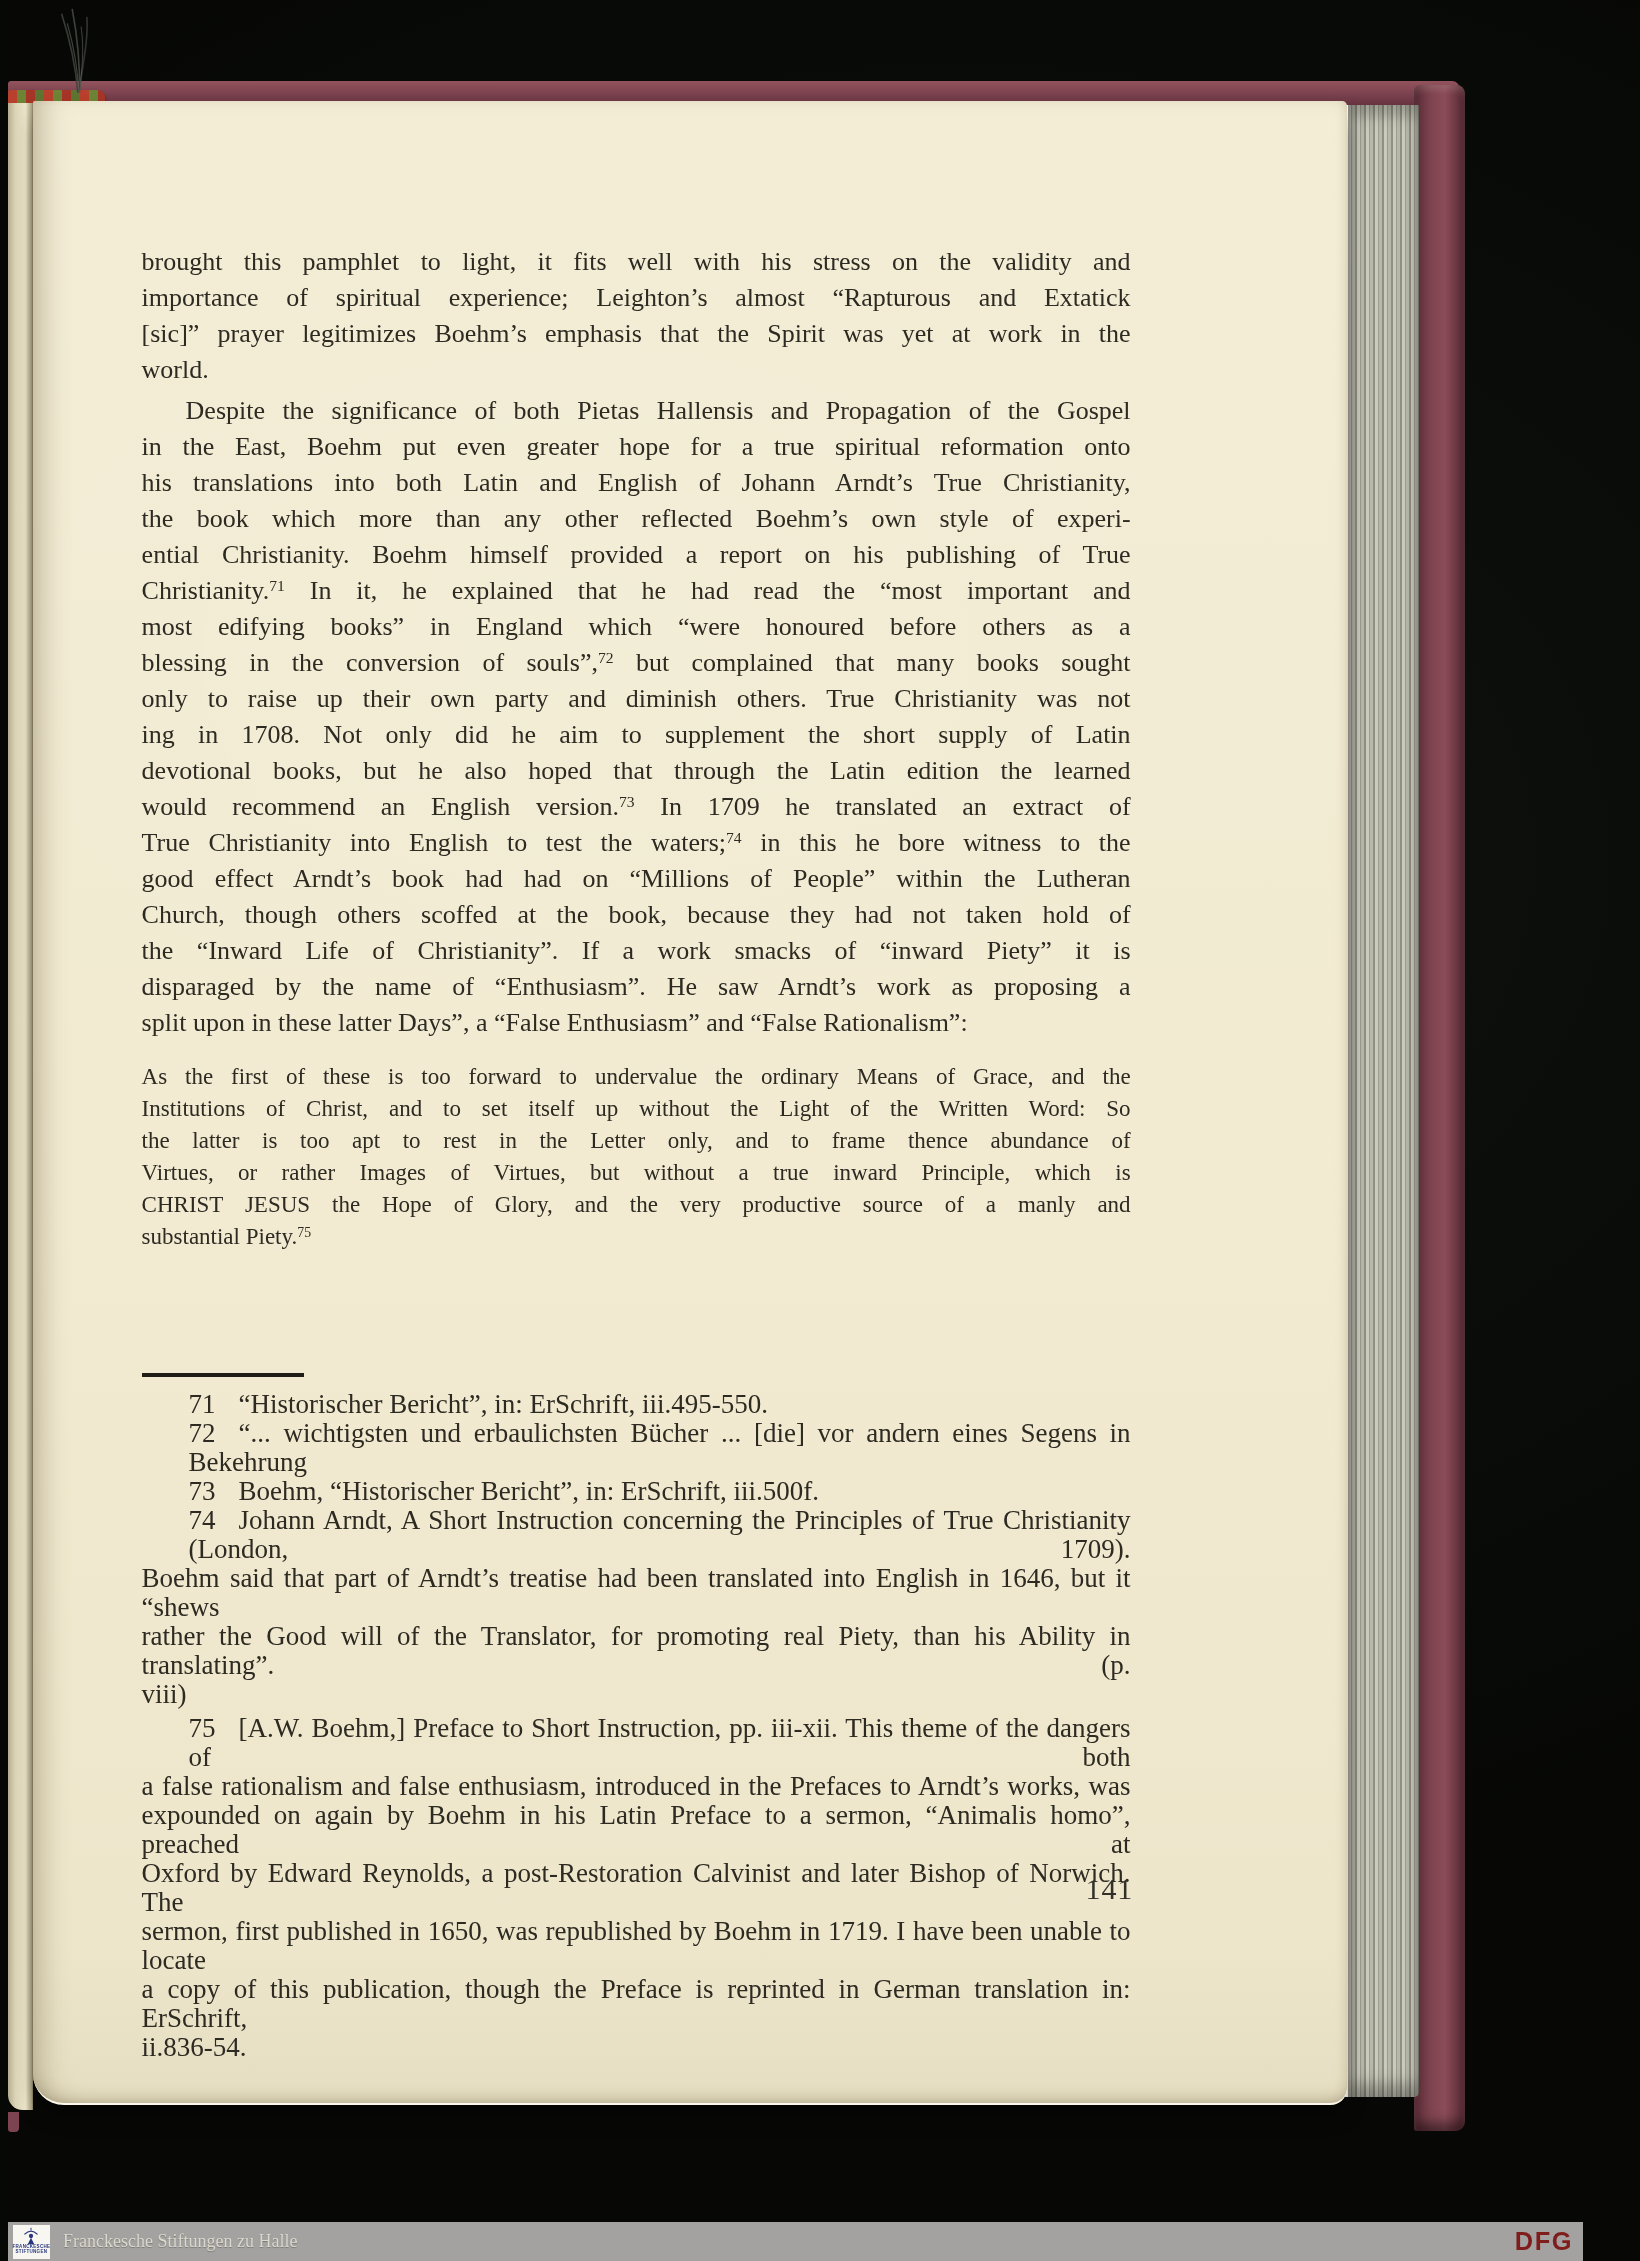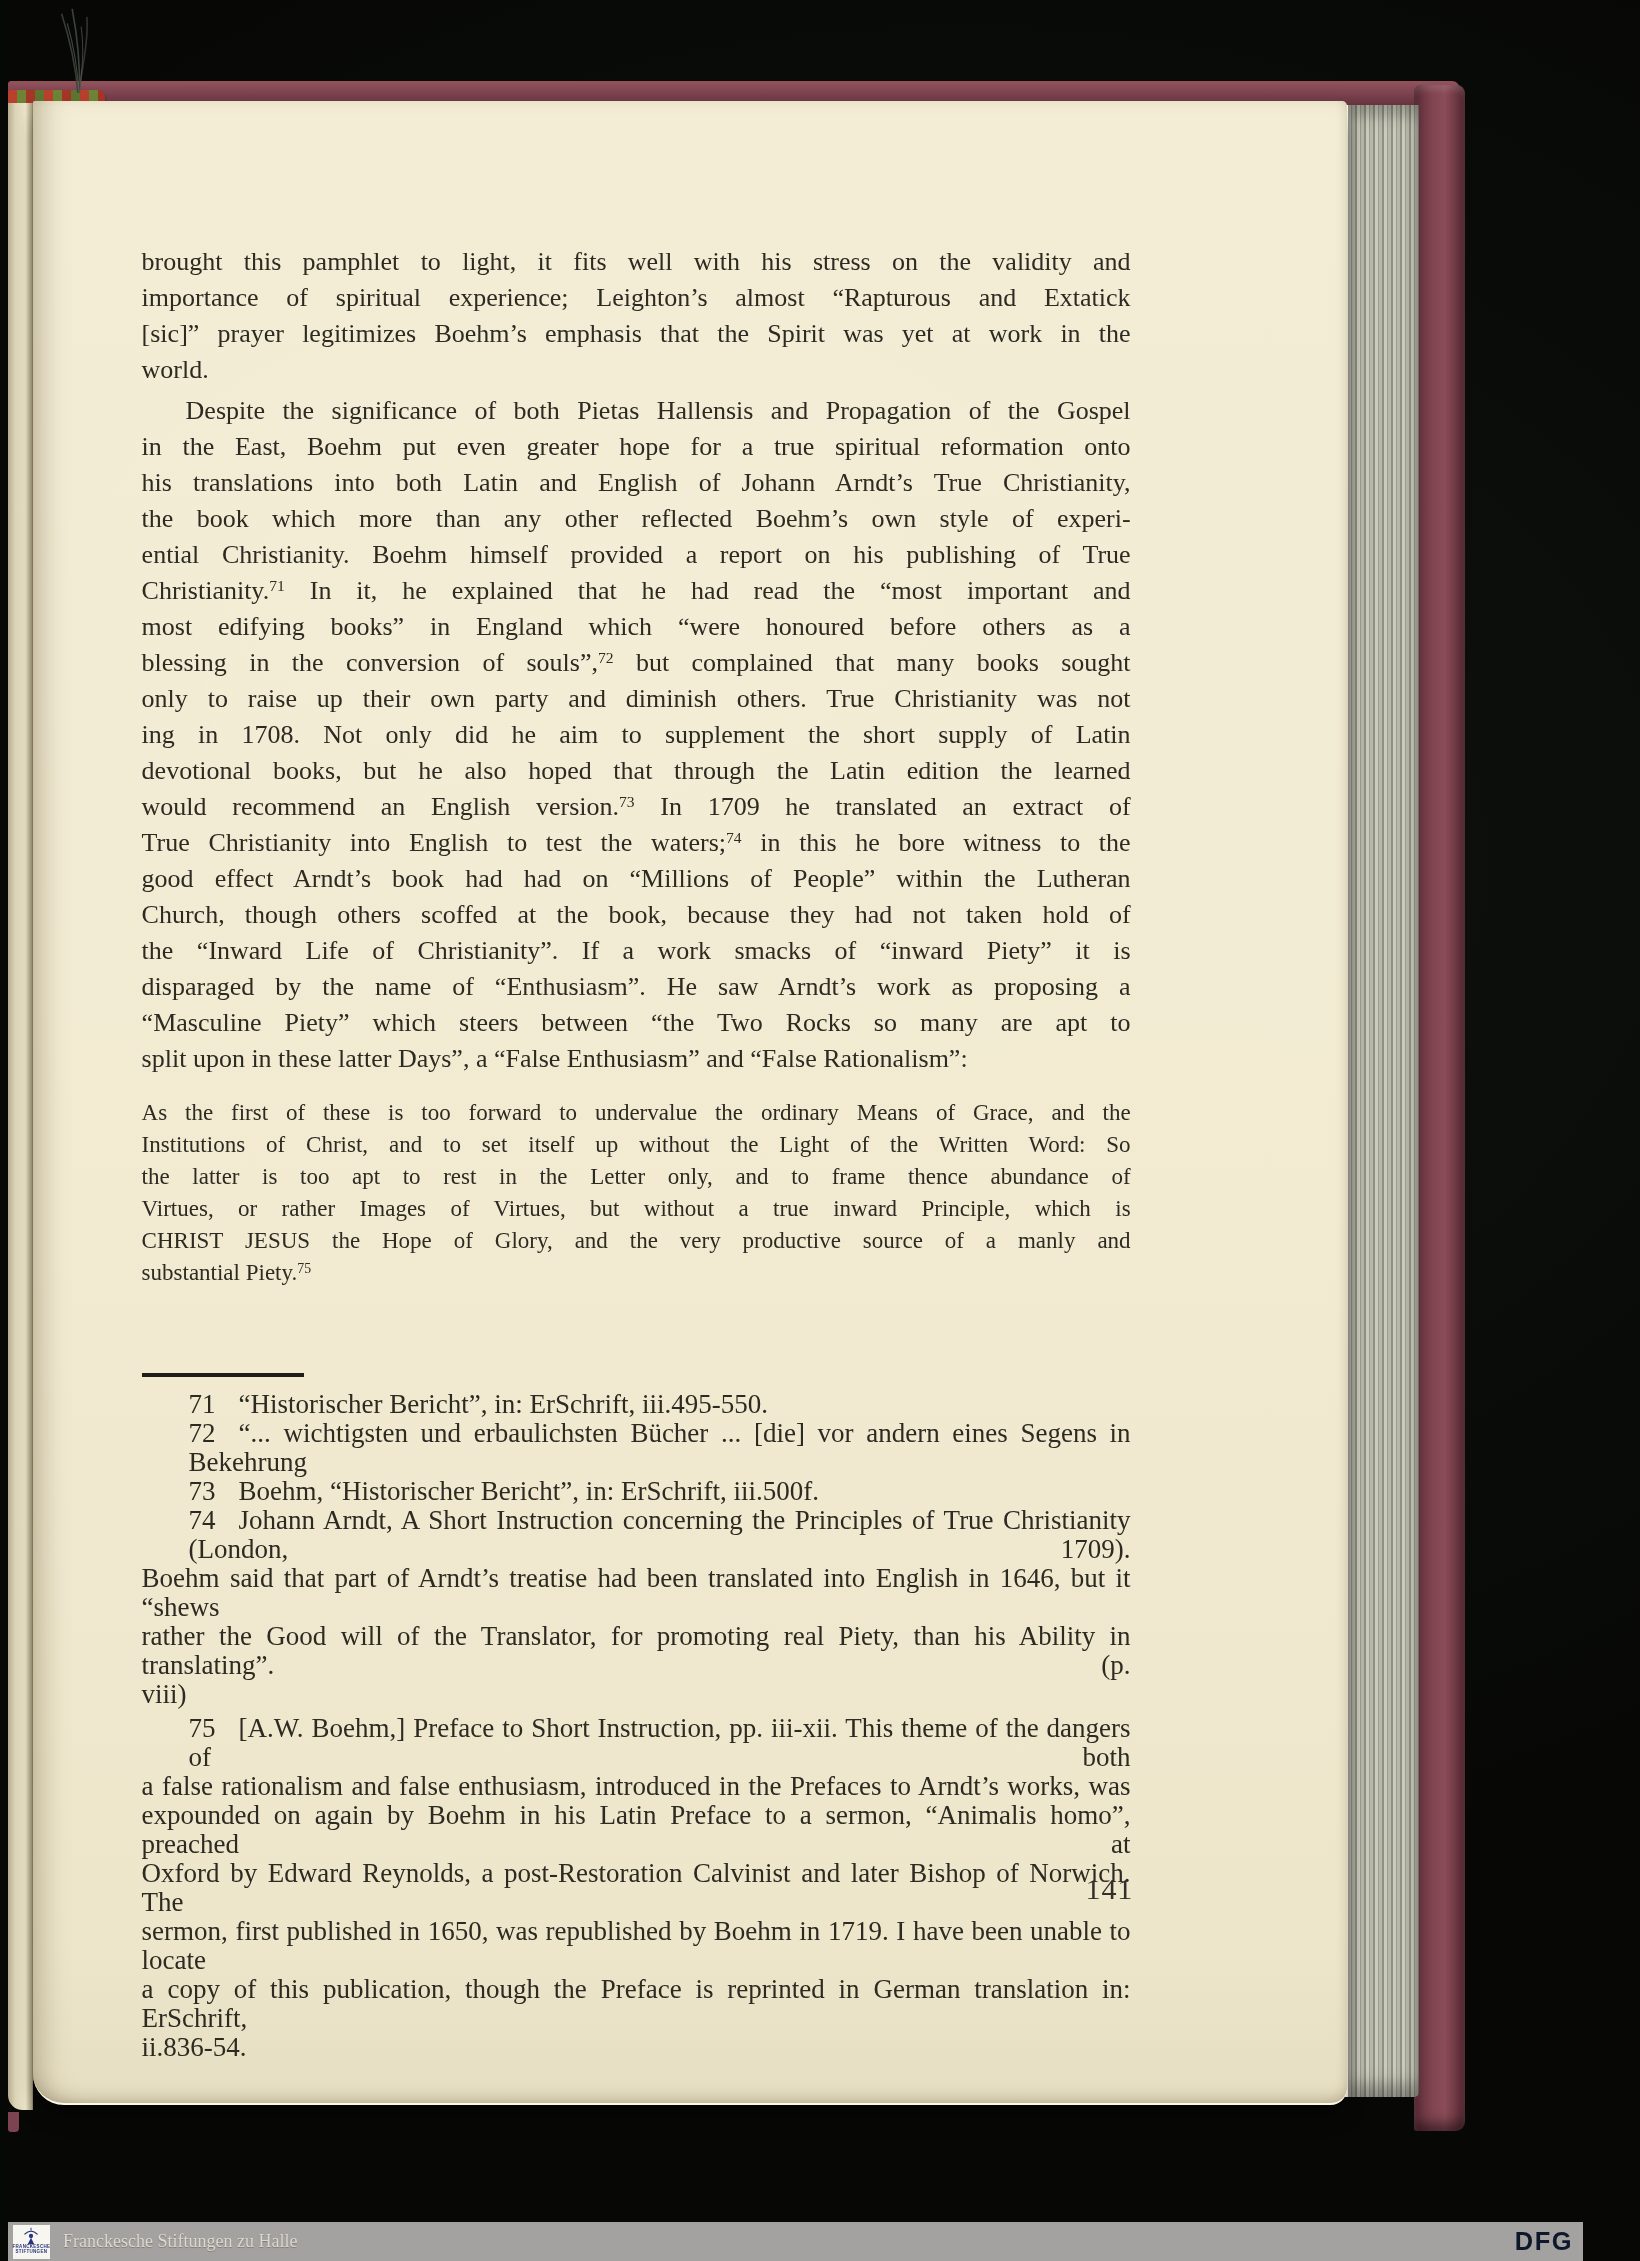--- a/index.html
+++ b/index.html
@@ -59,21 +59,21 @@
 
   
   .footer{position:absolute;left:0;top:2222px;width:1575px;height:39px;background:#a3a2a0;}
   .logo-box{position:absolute;left:4.9px;top:3.3px;width:37px;height:34px;background:#f7f6f1;
             display:flex;flex-direction:column;align-items:center;justify-content:flex-start;padding-top:1.6px;box-sizing:border-box;}
   .logo-txt{font-family:"Liberation Sans",sans-serif;font-size:4.5px;line-height:4.9px;color:#27357d;
             font-weight:bold;letter-spacing:0.3px;text-align:center;}
   .inst-name{position:absolute;left:55px;top:0;height:39px;display:flex;align-items:center;
              font-size:18px;color:#dcd8cc;text-shadow:0 0.8px 0.8px rgba(0,0,0,.25);}
   .dfg{position:absolute;right:9.8px;top:0;height:39px;display:flex;align-items:center;
-       font-family:"Liberation Sans",sans-serif;font-weight:bold;font-size:25.4px;letter-spacing:1.6px;color:#0f172a;}
+       font-family:"Liberation Sans",sans-serif;font-weight:bold;font-size:25.4px;letter-spacing:1.6px;color:#7f1d1d;}
 
   .tassel{position:absolute;left:43px;top:4.9px;z-index:5;}
 </style>
 </head>
 <body>
 
 <div class="stage">
 
   <div class="cover-top"></div>
   <div class="cover-right"></div>
@@ -110,21 +110,20 @@
           <div class="line"><span>blessing in the conversion of souls”,</span><span class="sup">72</span><span> but complained that many books sought</span></div>
           <div class="line"><span>only to raise up their own party and diminish others. </span><span class="it">True Christianity</span><span> was not</span></div>
           <div class="line"><span>ing in 1708. Not only did he aim to supplement the short supply of Latin</span></div>
           <div class="line"><span>devotional books, but he also hoped that through the Latin edition the learned</span></div>
           <div class="line"><span>would recommend an English version.</span><span class="sup">73</span><span> In 1709 he translated an extract of</span></div>
           <div class="line"><span class="it">True Christianity</span><span> into English to test the waters;</span><span class="sup">74</span><span> in this he bore witness to the</span></div>
           <div class="line"><span>good effect Arndt’s book had had on “Millions of People” within the Lutheran</span></div>
           <div class="line"><span>Church, though others scoffed at the book, because they had not taken hold of</span></div>
           <div class="line"><span>the “Inward Life of Christianity”. If a work smacks of “inward Piety” it is</span></div>
           <div class="line"><span>disparaged by the name of “Enthusiasm”. He saw Arndt’s work as proposing a</span></div>
-          <div class="line"><span>“Masculine Piety” which steers between “the Two Rocks so many are apt to</span></div>
           <div class="line nj"><span>split upon in these latter Days”, a “False Enthusiasm” and “False Rationalism”:</span></div>
         </div>
         <div class="tblock quote">
           <div class="line"><span>As the first of these is too forward to undervalue the ordinary Means of Grace, and the</span></div>
           <div class="line"><span>Institutions of Christ, and to set itself up without the Light of the Written Word: So</span></div>
           <div class="line"><span>the latter is too apt to rest in the Letter only, and to frame thence abundance of</span></div>
           <div class="line"><span>Virtues, or rather Images of Virtues, but without a true inward Principle, which is</span></div>
           <div class="line"><span>CHRIST JESUS the Hope of Glory, and the very productive source of a manly and</span></div>
           <div class="line nj"><span>substantial Piety.</span><span class="sup">75</span></div>
         </div>

